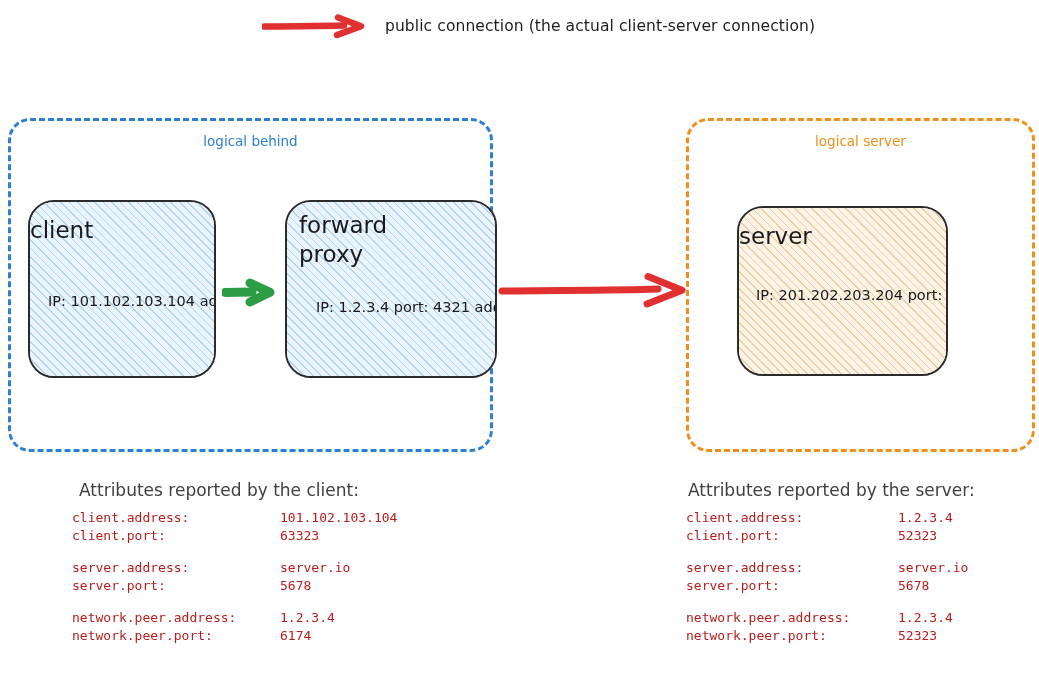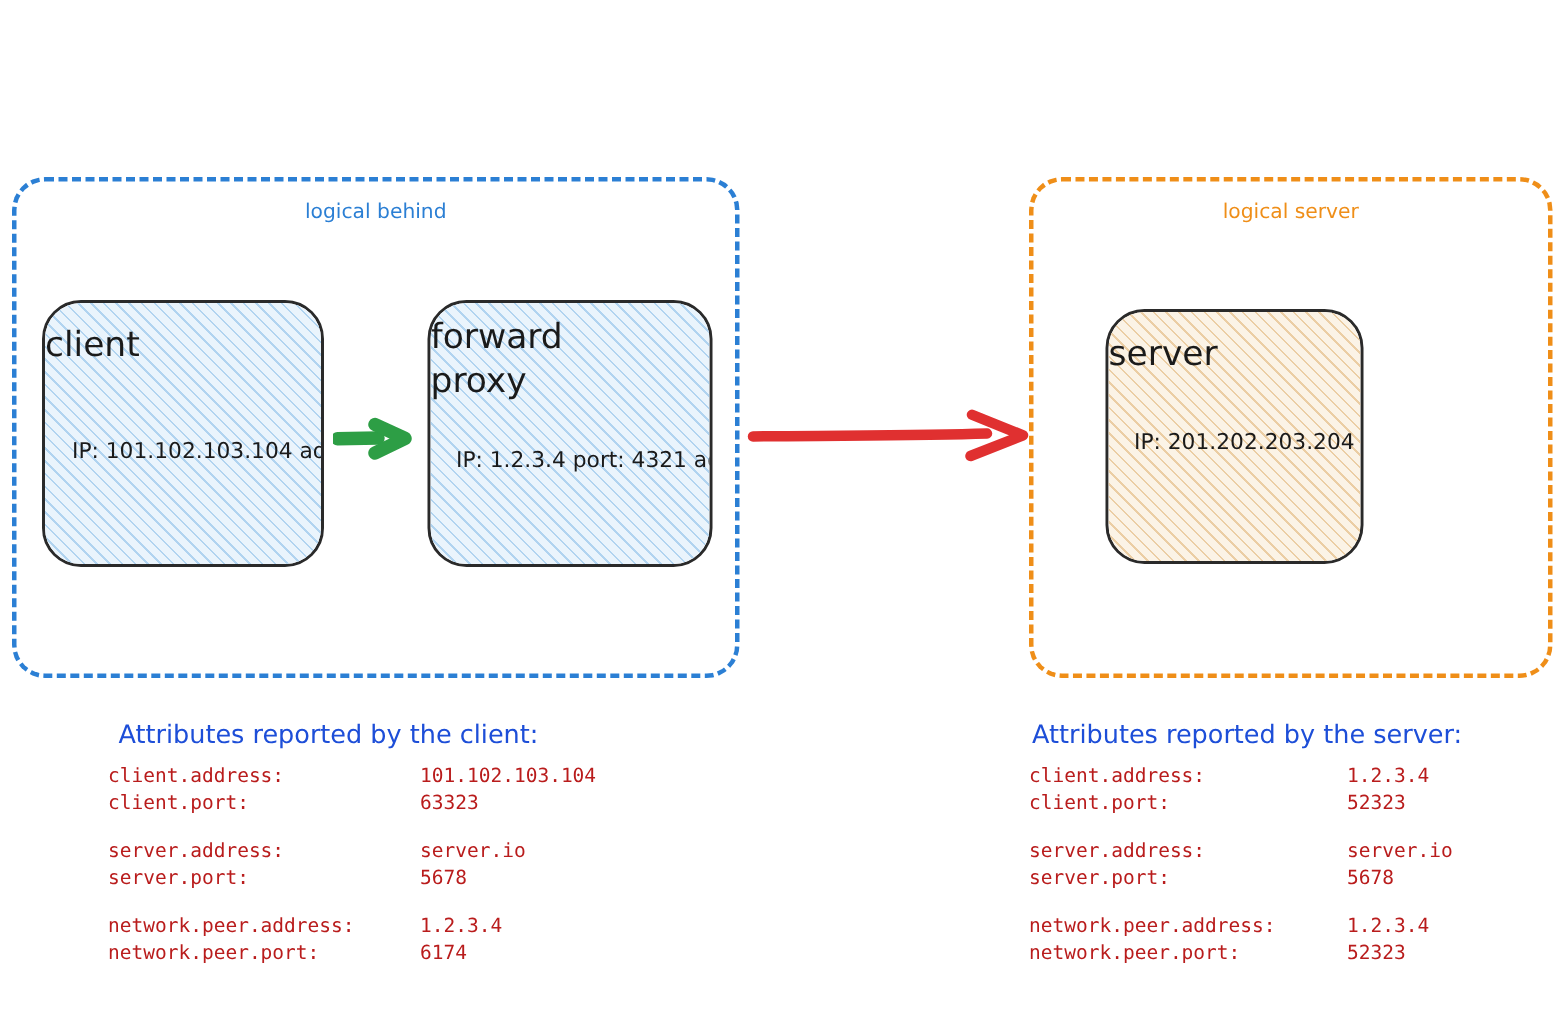--- a/index.html
+++ b/index.html
@@ -87,36 +87,36 @@
     font-size:14.5px;
     color:#1a1a1a;
     line-height:1.5;
     white-space:nowrap;
   }
 
   #node-client{left:28px;top:200px;width:188px;height:178px;}
   #node-client .node-title{top:14px;}
   #node-client .node-details{left:18px;top:89px;}
 
-  #node-proxy{left:285px;top:200px;width:190px;height:178px;}
+  #node-proxy{left:285px;top:200px;width:212px;height:178px;padding-left:12px;}
   #node-proxy .node-title{top:9px;}
   #node-proxy .node-details{left:17px;top:95px;}
 
-  #node-server{left:737px;top:206px;width:172px;height:170px;}
+  #node-server{left:737px;top:206px;width:211px;height:170px;}
   #node-server .node-title{top:14px;}
   #node-server .node-details{left:17px;top:77px;}
 
   
   .connector{position:absolute;}
 
   
   .attrs{position:absolute;}
   .attrs-heading{
     font-size:17px;
-    color:#1d4ed8;
+    color:#404040;
     font-family:"DejaVu Sans", sans-serif;
     white-space:nowrap;
     margin-bottom:9px;
   }
   .attr-group{margin-bottom:13px;}
   .attr-row{
     display:flex;
     font-family:"DejaVu Sans Mono", monospace;
     font-size:13px;
     color:#b91c1c;
@@ -130,20 +130,29 @@
   #attrs-client .attr-key{width:208px;}
   #attrs-server{left:686px;top:480px;}
   #attrs-server .attrs-heading{margin-left:2px;}
   #attrs-server .attr-key{width:212px;}
 </style>
 </head>
 <body>
 
 <div class="stage">
 
+  <div class="legend-row" style="left:262px;top:14px;">
+    <span class="legend-arrow">
+      <svg width="105" height="24" viewBox="0 0 105 24">
+        <path d="M2 12.6 C 25 12.0, 55 12.4, 82 11.6" stroke="#e03030" stroke-width="6.5" fill="none" stroke-linecap="round"></path>
+        <path d="M76 3.5 L 99 12.2 L 75 21" stroke="#e03030" stroke-width="6.5" fill="none" stroke-linecap="round" stroke-linejoin="round"></path>
+      </svg>
+    </span>
+    <span class="legend-label">public connection (the actual client-server connection)</span>
+  </div>
 
 
   <div class="logical client">
     <div class="logical-label">logical behind</div>
   </div>
 
   <div class="logical server">
     <div class="logical-label">logical server</div>
   </div>
 

